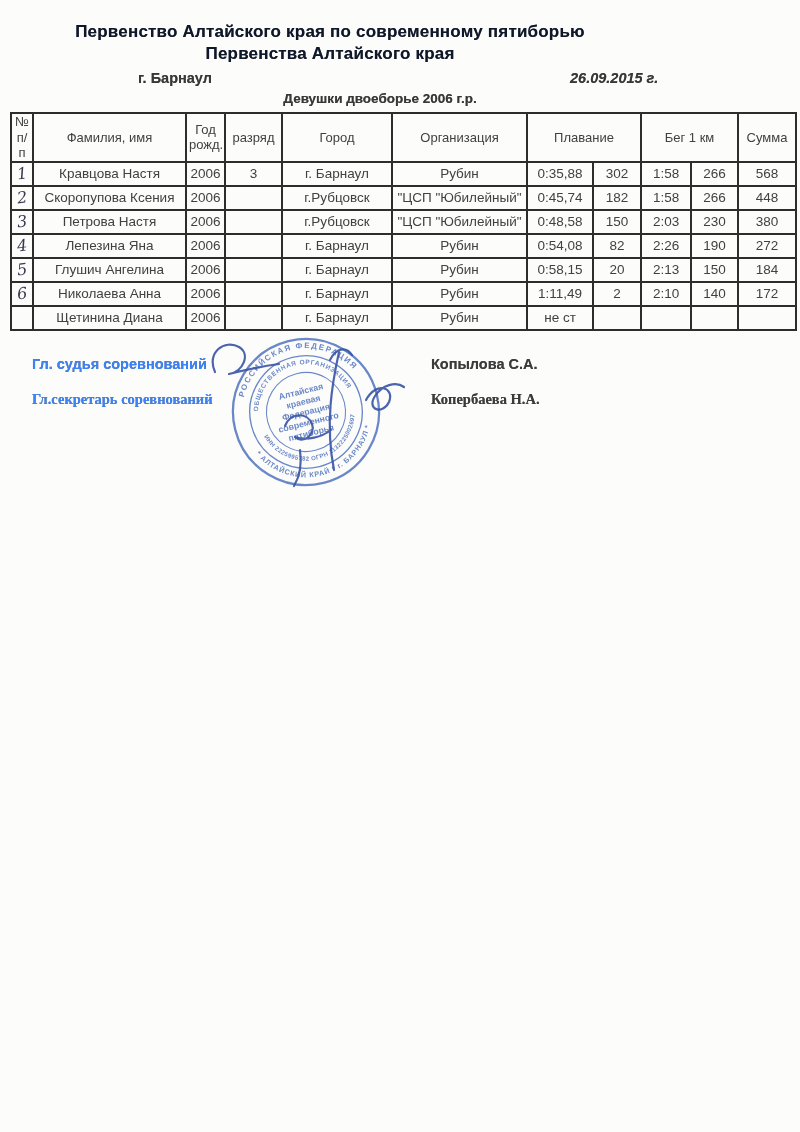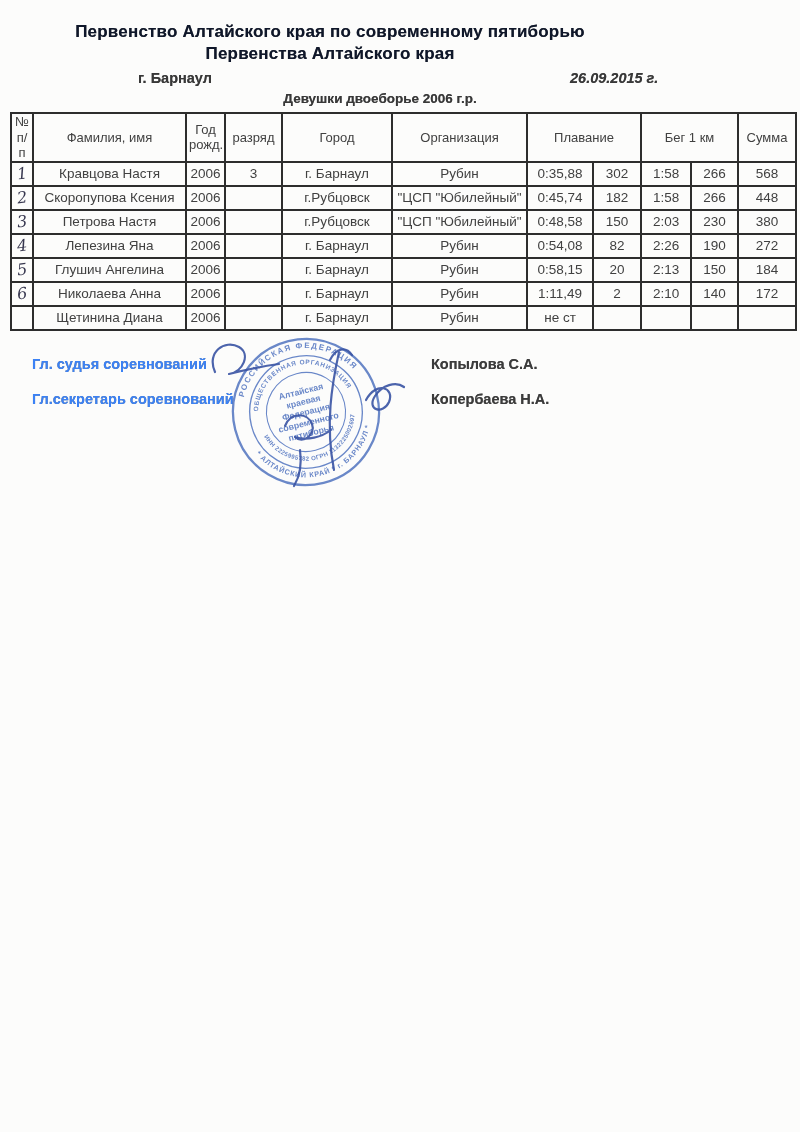--- a/index.html
+++ b/index.html
@@ -20,21 +20,21 @@
   table.results tbody td{height:22px;font-size:13.5px;text-align:center;vertical-align:middle;line-height:1;}
   td.name{text-align:left;padding-left:6px;border-radius:8px;}
   td.b{font-weight:bold;color:#333;}
   td.right{text-align:right;padding-right:7px;}
   td.dns{color:#555;}
   .hand{font-family:"DejaVu Serif",serif;font-style:italic;font-size:16px;color:#383850;display:inline-block;transform:rotate(-7deg);}
   
   .sig-label{position:absolute;left:32px;font-weight:bold;font-size:14.5px;color:#3b82f6;text-shadow:0 0 .4px rgba(56,56,56,.7);}
   .sig-name{position:absolute;left:407px;font-weight:bold;font-size:14.5px;color:#3b3b3b;text-shadow:0 0 .4px rgba(56,56,56,.7);margin-left:24px;}
   .row1{top:356px;}
-  .row2{top:391px;}
+  .row2{top:391px;font-family:Liberation Serif, serif;}
   
   .stamp{position:absolute;left:230px;top:336px;width:152px;height:152px;opacity:.82;transform:rotate(-14deg);}
   .ink{position:absolute;left:190px;top:330px;width:240px;height:175px;opacity:.9;}
 </style>
 </head>
 <body>
 
 <div class="page">
 
   <div class="title title1">Первенство Алтайского края по современному пятиборью</div>

